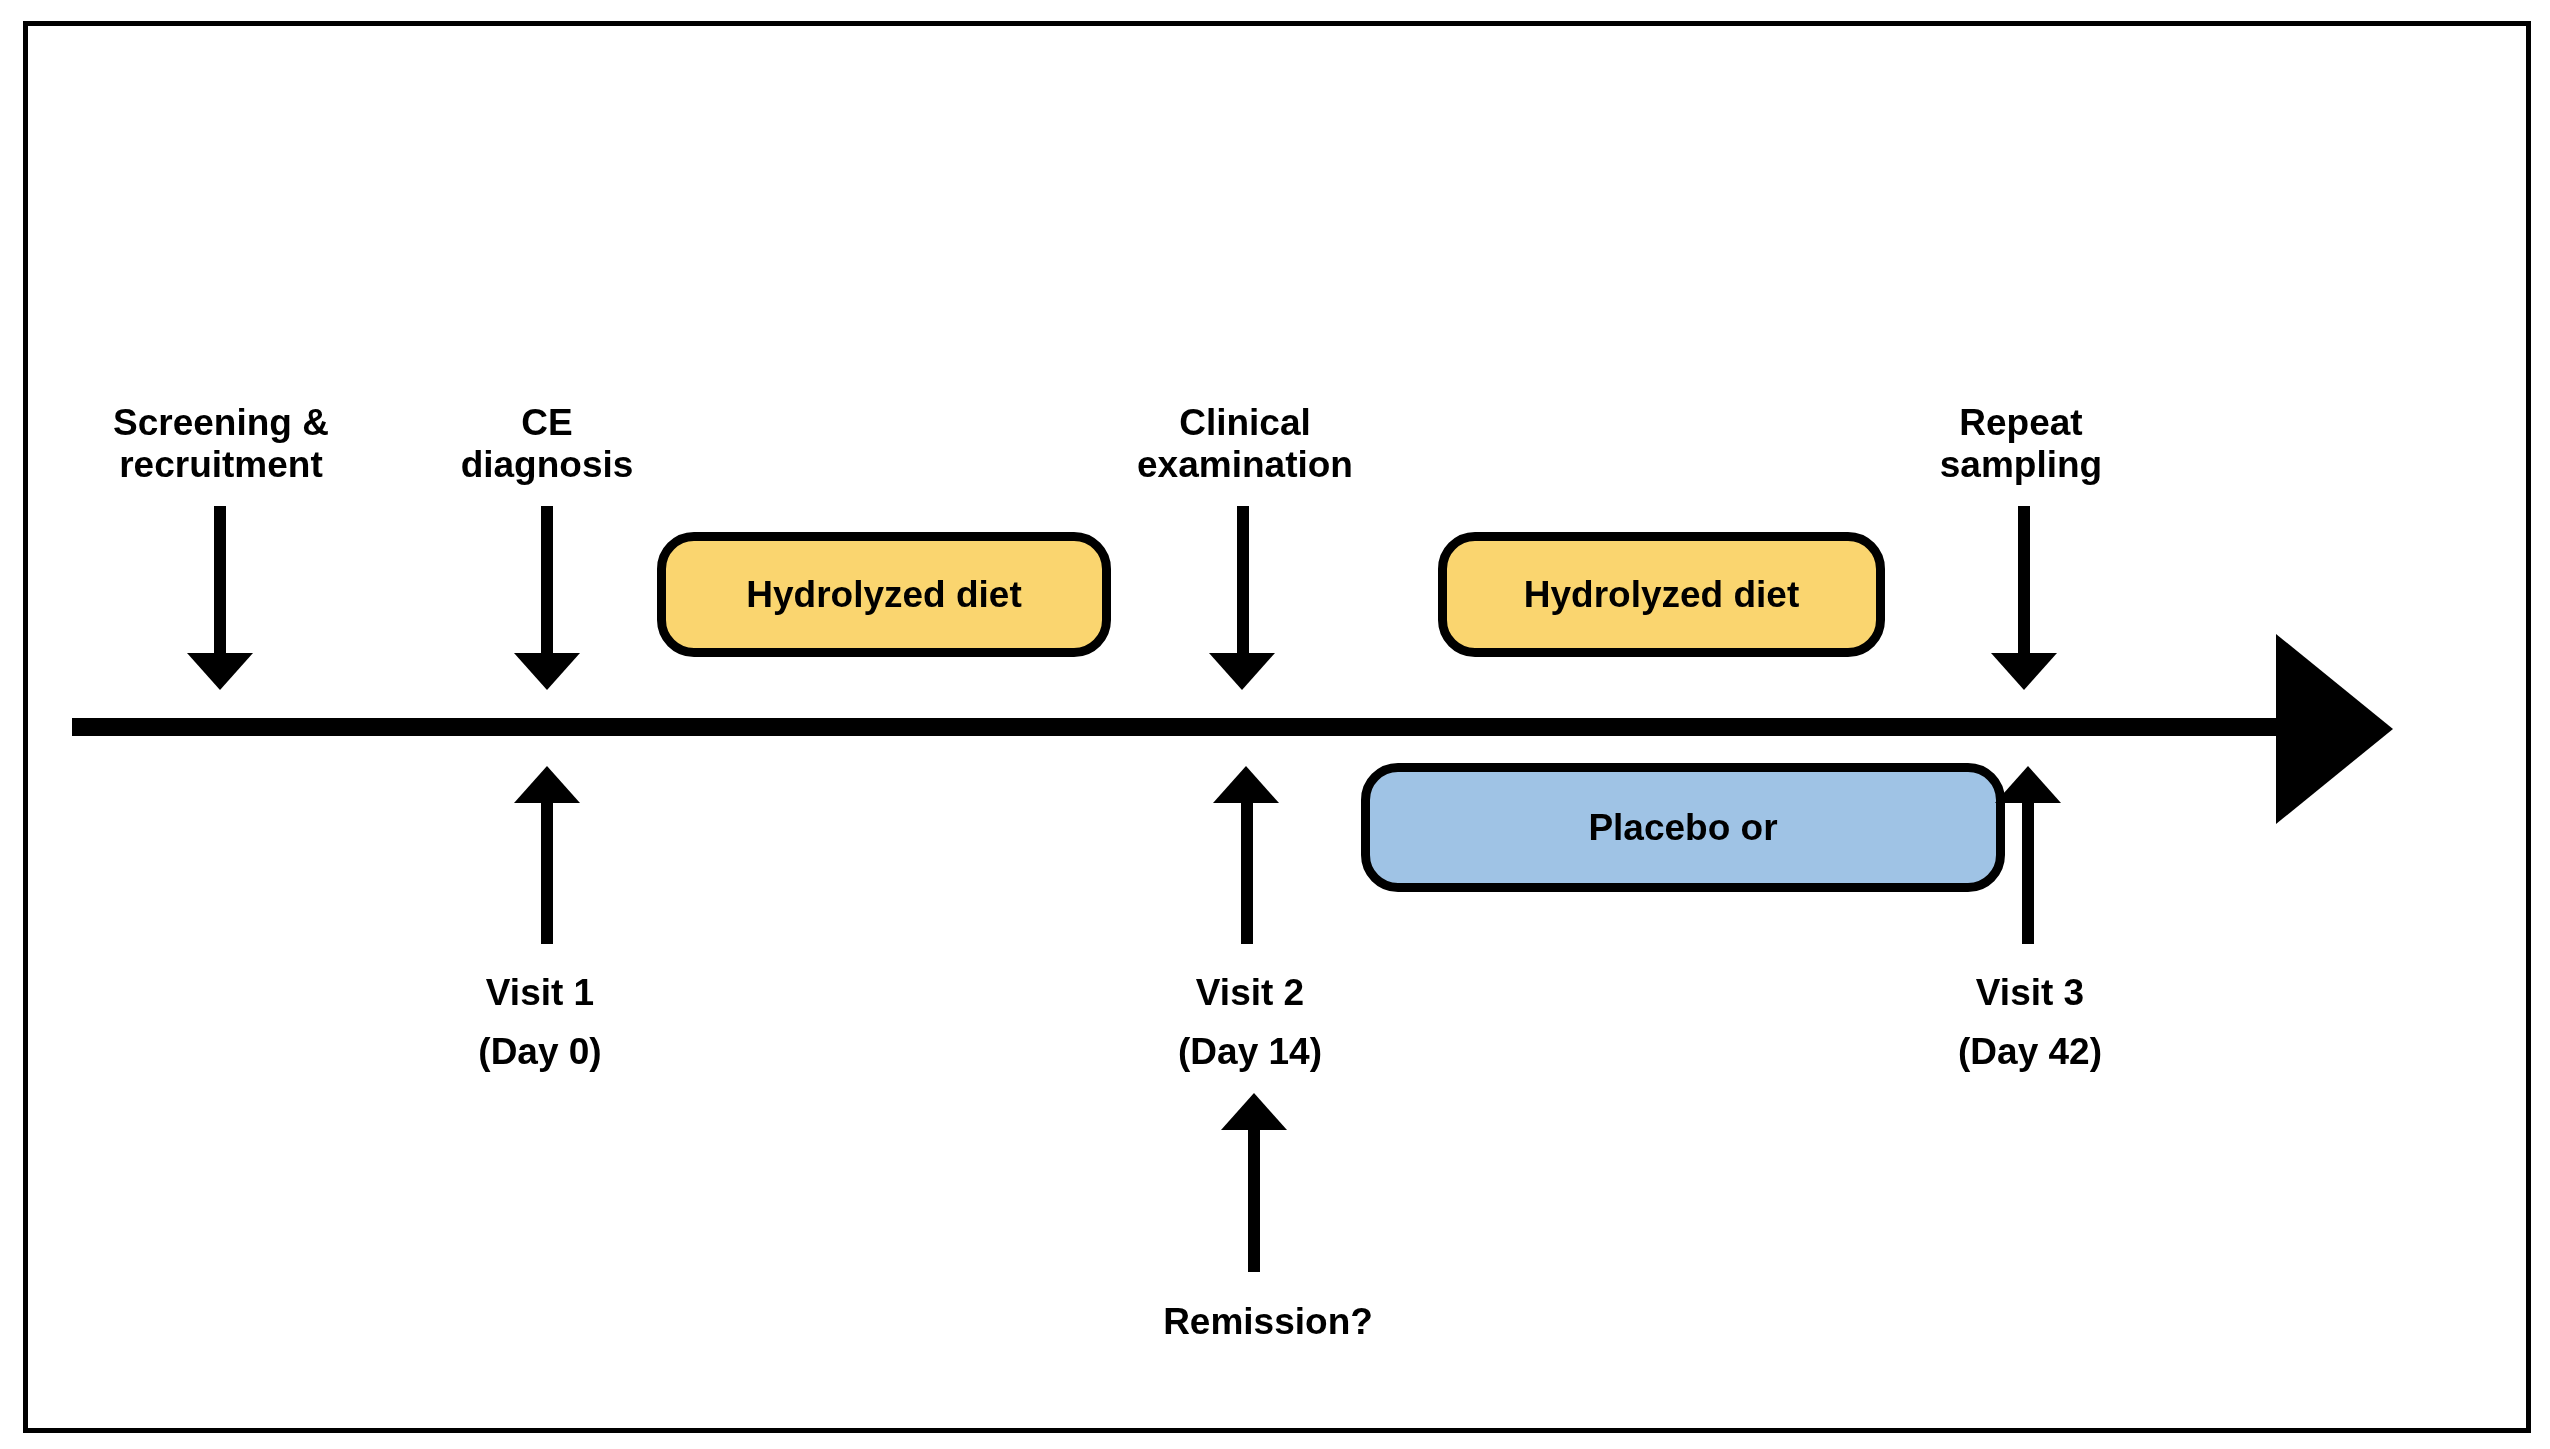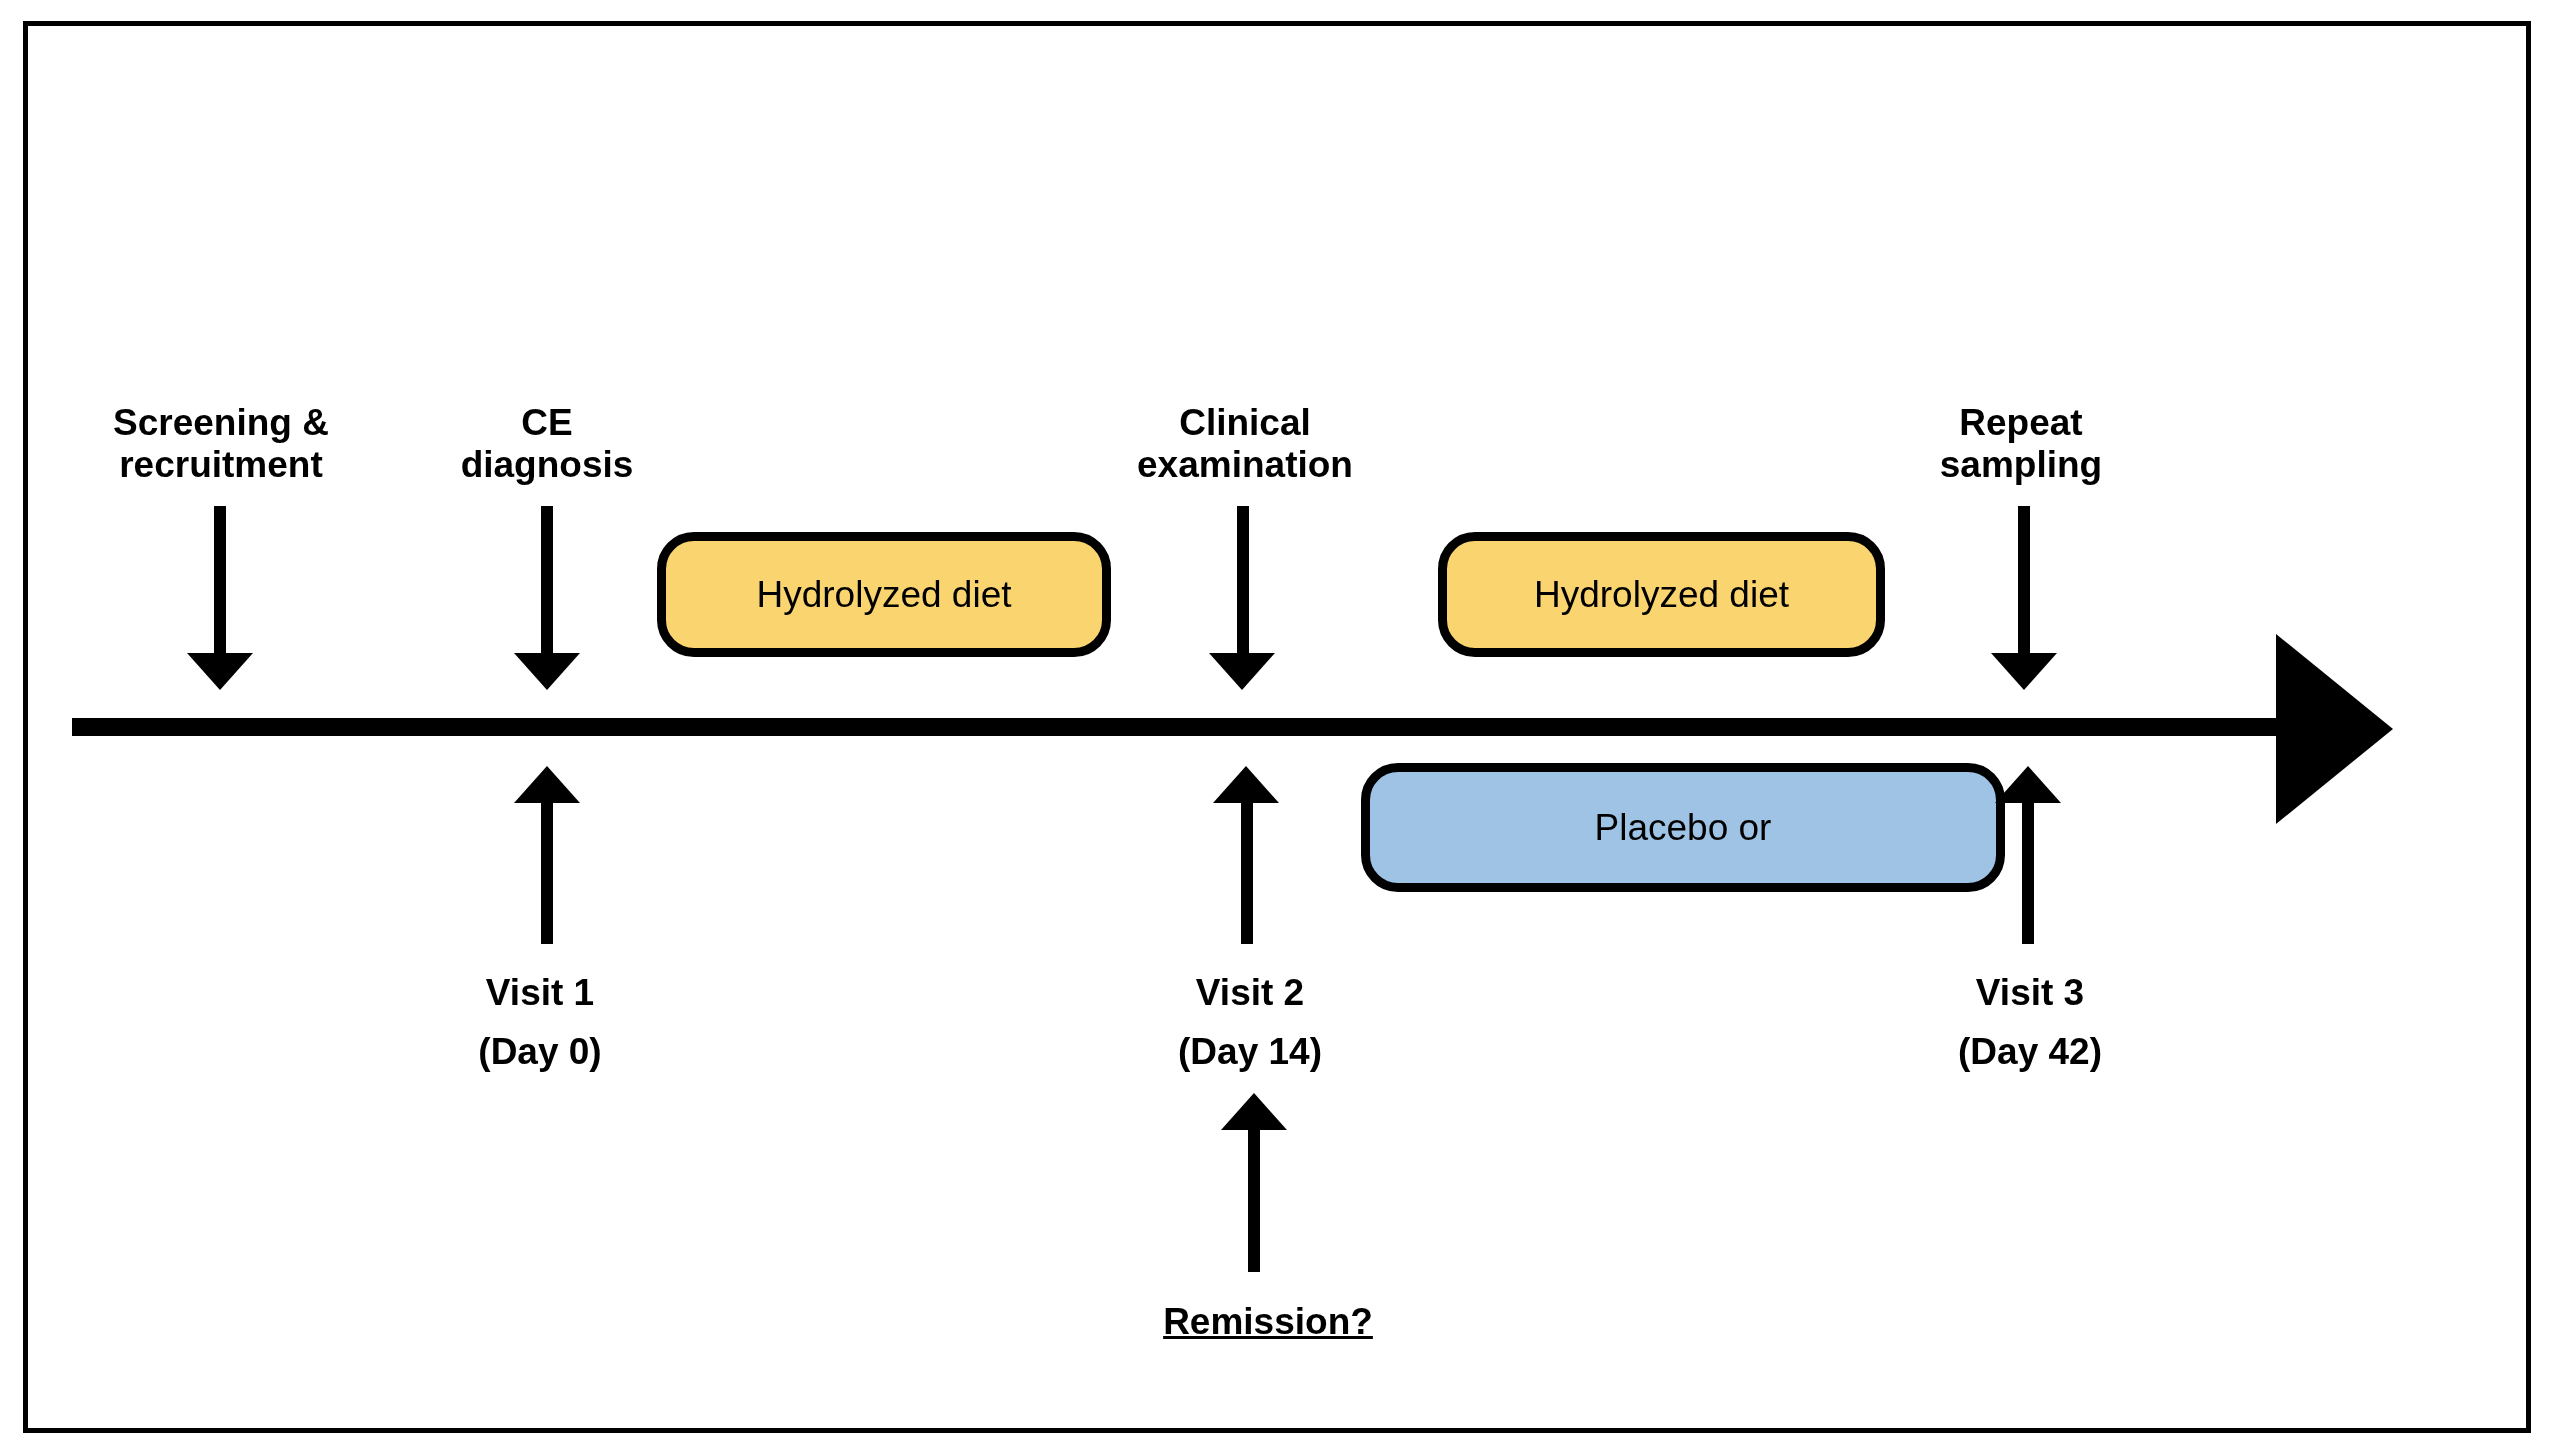--- a/index.html
+++ b/index.html
@@ -83,21 +83,21 @@
   
   .stage-box {
     position: absolute;
     border: 9.6px solid #000000;
     border-radius: 37px;
     box-sizing: border-box;
     display: flex;
     flex-direction: column;
     align-items: center;
     justify-content: center;
-    font-weight: normal;
+    font-weight: bold;
     font-size: 37px;
     line-height: 46px;
     text-align: center;
     white-space: nowrap;
   }
 </style>
 </head>
 <body>
 
 <div id="canvas">
@@ -175,18 +175,18 @@
   </div>
   <div class="lbl visit-lbl" style="left:2030px; top:963px;">
     <div>Visit 3</div>
     <div>(Day 42)</div>
   </div>
 
   <div>
     <div class="head-up" style="left:1221px; top:1093px;"></div>
     <div class="shaft" style="left:1248px; top:1128px; height:144px;"></div>
   </div>
-  <div class="lbl" style="left:1268px; top:1301px;text-decoration:underline;">
+  <div class="lbl" style="left:1268px; top:1301px;">
     <div>Remission?</div>
   </div>
 
 </div>
 
 
 </body></html>

